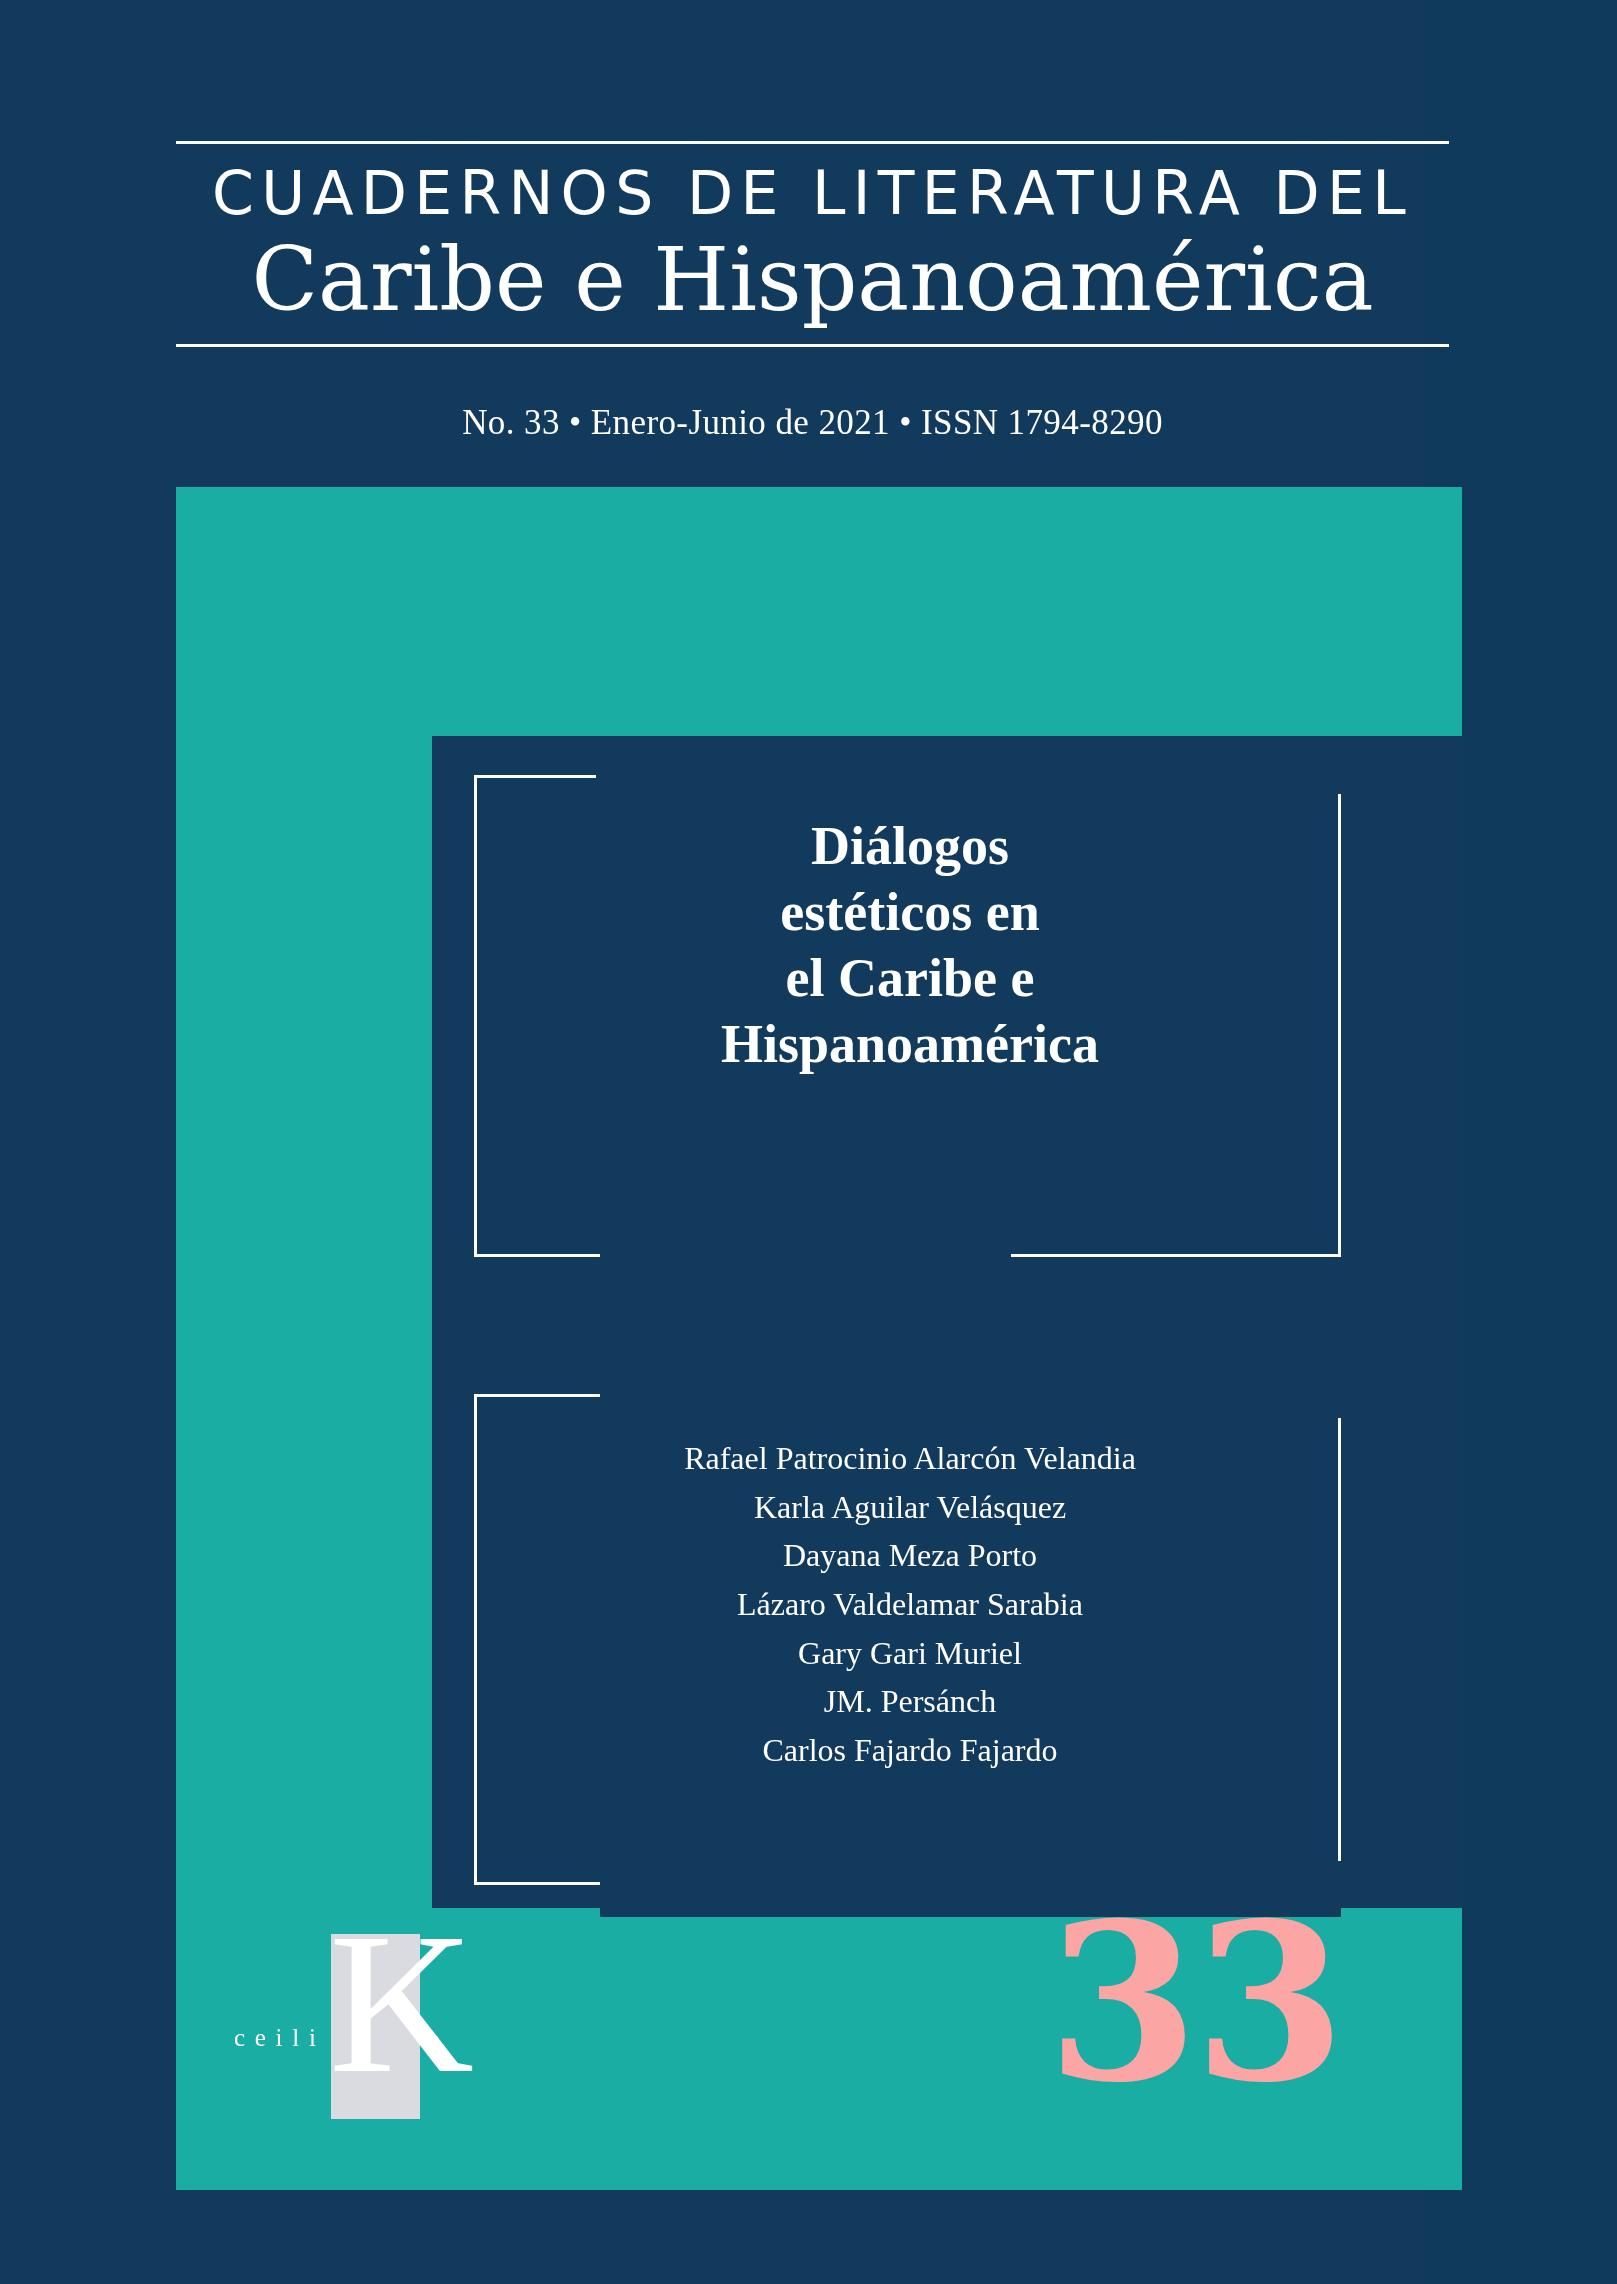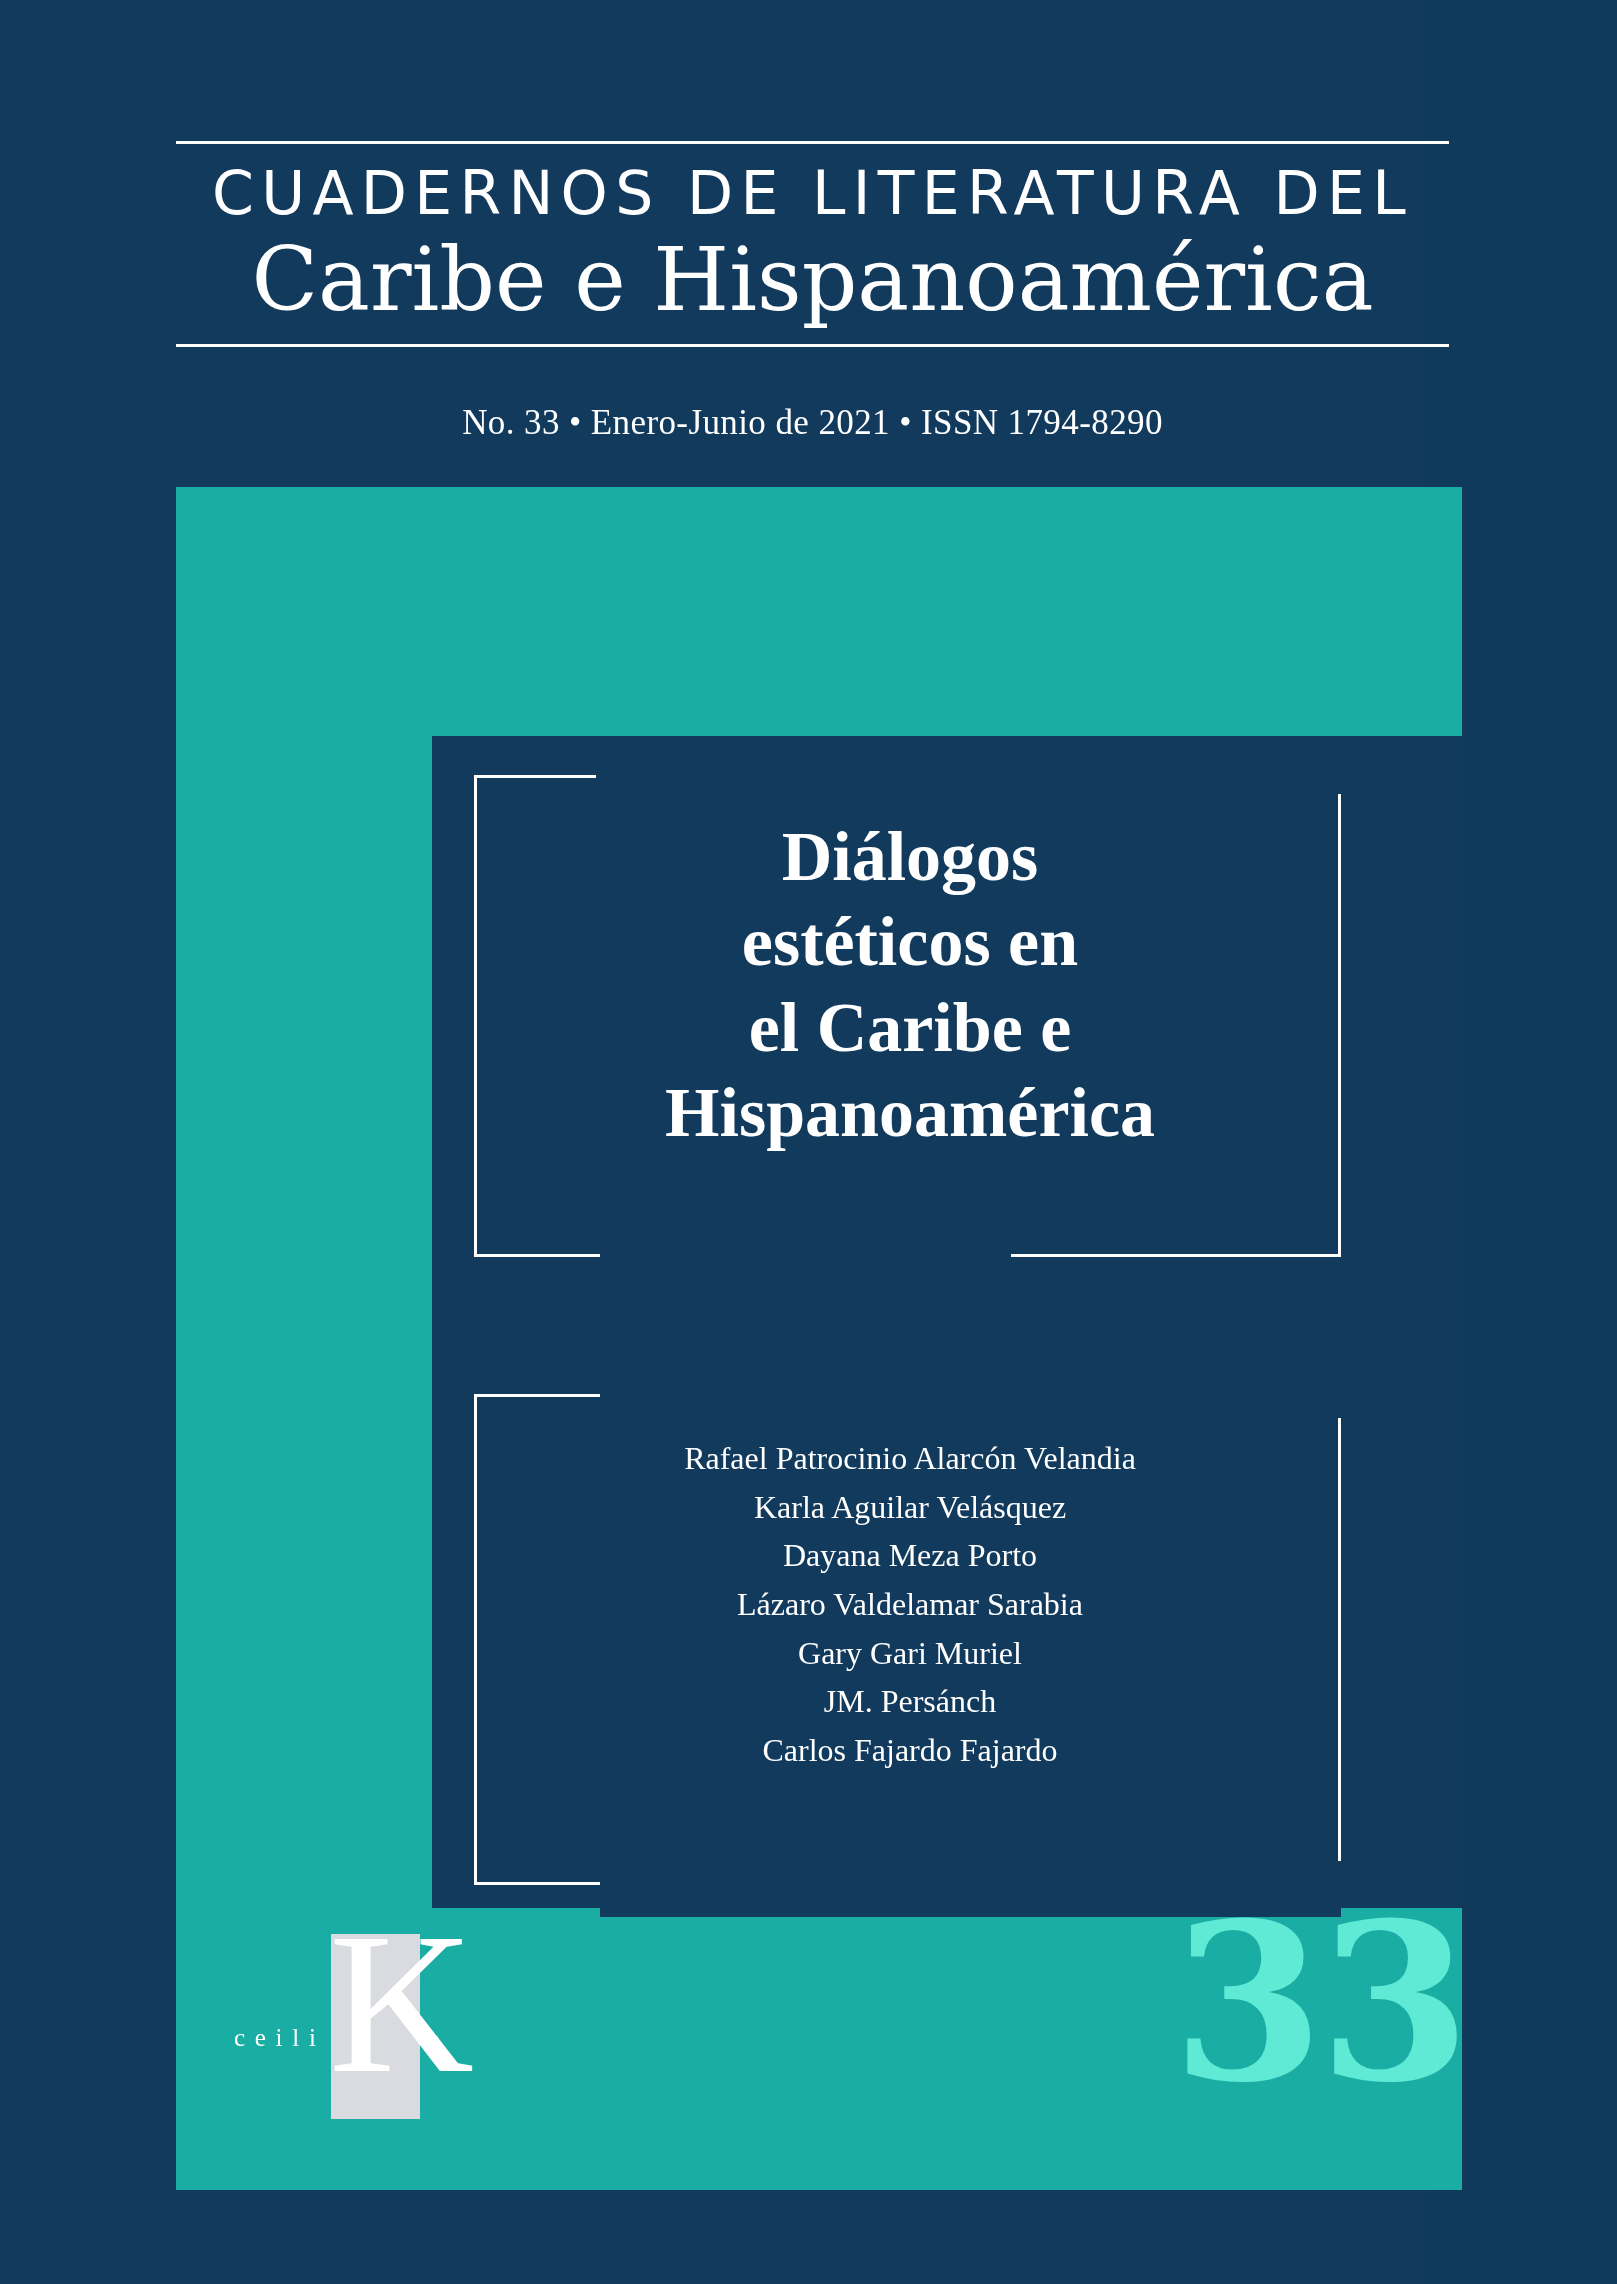--- a/index.html
+++ b/index.html
@@ -120,21 +120,21 @@
 
   .cover-title {
     position: absolute;
     left: 483px;
     top: 814px;
     width: 854px;
     text-align: center;
     color: #ffffff;
     font-family: "Liberation Serif", serif;
     font-weight: bold;
-    font-size: 70px;
+    font-size: 54px;
     line-height: 1.22;
   }
 
   .authors {
     position: absolute;
     left: 483px;
     top: 1434px;
     width: 854px;
     text-align: center;
     color: #ffffff;
@@ -185,22 +185,22 @@
     font-family: "Liberation Sans", sans-serif;
     font-size: 31px;
     color: #ffffff;
   }
 
   .issue-number {
     position: absolute;
     left: 1047px;
     top: 1893px;
     width: 419px;
-    text-align: right;
-    color: #5eead4;
+    text-align: left;
+    color: #fca5a5;
     font-family: "DejaVu Serif", serif;
     font-size: 218px;
     font-weight: bold;
     letter-spacing: -4.8px;
     line-height: 1;
   }
 </style>
 </head>
 <body>
 

